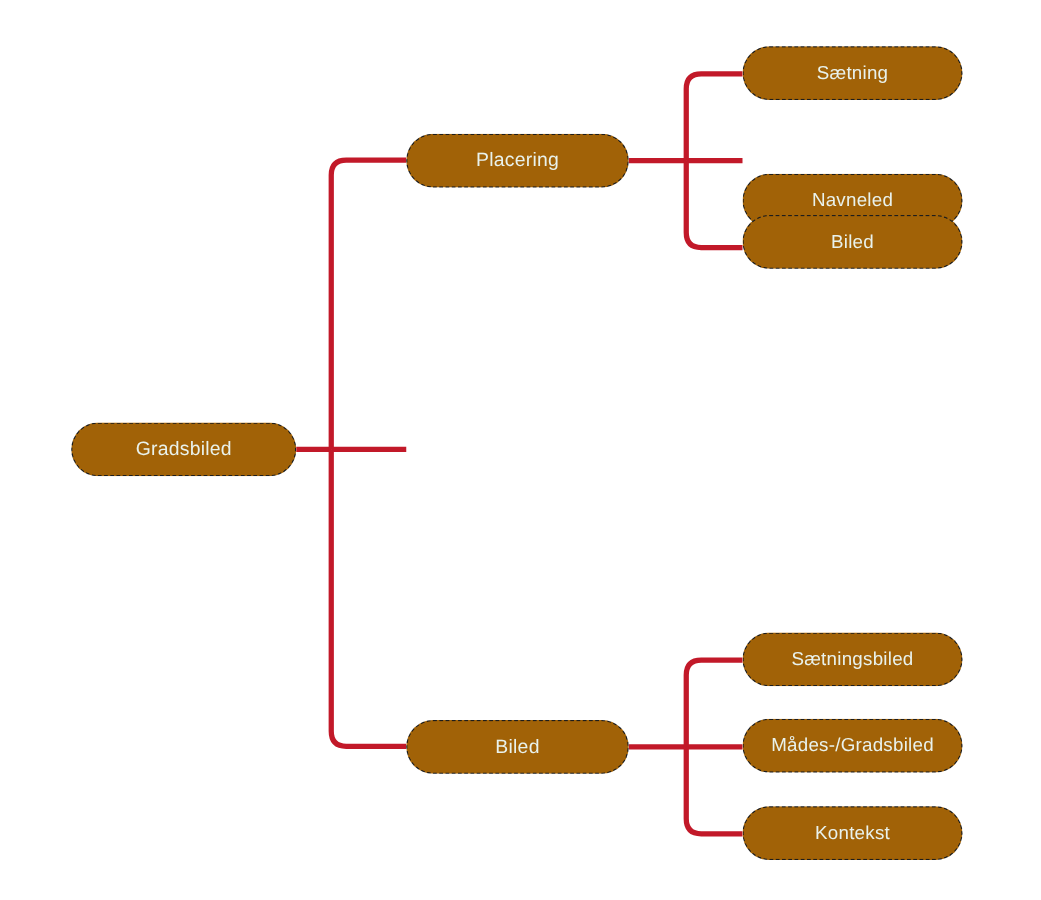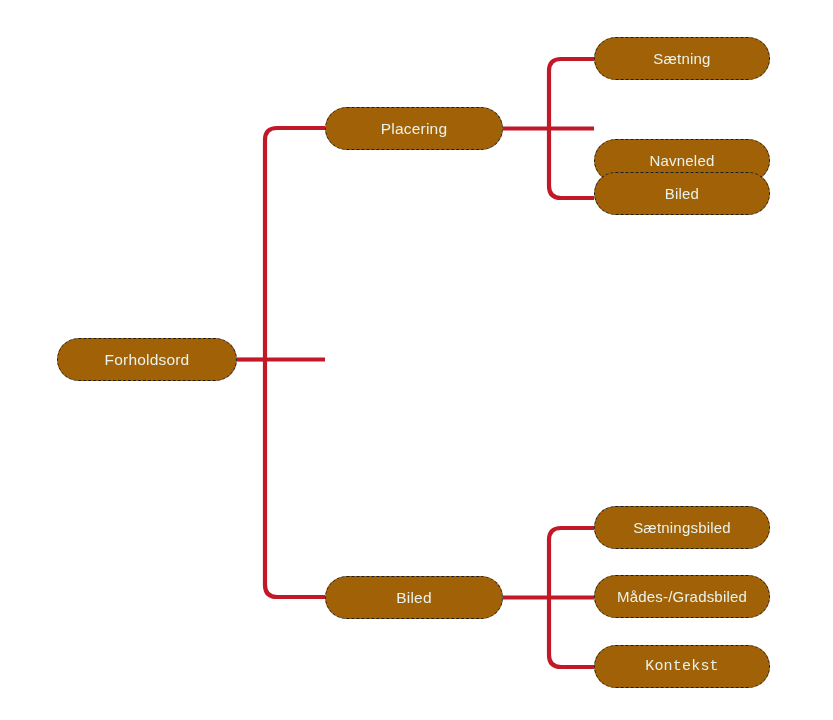--- a/index.html
+++ b/index.html
@@ -65,21 +65,21 @@
   .node-l2 {
     width: 176px;
     height: 43px;
     font-size: 15px;
   }
   .node-saetning        { left: 594px; top: 37px; }
   .node-navneled        { left: 594px; top: 106px; margin-top: 33px; }
   .node-biled           { left: 594px; top: 160px; margin-top: 12px; }
   .node-saetningsbiled  { left: 594px; top: 506px; }
   .node-madesgradsbiled { left: 594px; top: 575px; justify-content: center; }
-  .node-kontekst        { left: 594px; top: 645px; font-family: Liberation Mono, monospace; }
+  .node-kontekst        { left: 594px; top: 645px; }
 </style>
 </head>
 <body>
 
 <div id="mindmap">
 
   <svg class="connector-layer" viewBox="0 0 833 720" width="833" height="720" xmlns="http://www.w3.org/2000/svg">
     <g fill="none" stroke="#c21929" stroke-width="4.2" stroke-linecap="butt" stroke-linejoin="round">
 
       <path d="M 237 359.5 L 265 359.5"></path>
@@ -94,21 +94,21 @@
       <path d="M 549 128.5 L 549 186 Q 549 198 561 198 L 594 198"></path>
 
       <path d="M 503 597.5 L 549 597.5"></path>
       <path d="M 549 597.5 L 549 540 Q 549 528 561 528 L 594 528"></path>
       <path d="M 549 597.5 L 594 597.5"></path>
       <path d="M 549 597.5 L 549 655 Q 549 667 561 667 L 594 667"></path>
     </g>
   </svg>
 
   <div class="node node-root">
-    <span class="node-label">Forholdsord</span>
+    <span class="node-label">Gradsbiled</span>
   </div>
 
   <div class="node node-l1 node-placering">
     <span class="node-label">Placering</span>
   </div>
 
 
   <div class="node node-l1 node-typer">
     <span class="node-label">Biled</span>
   </div>

